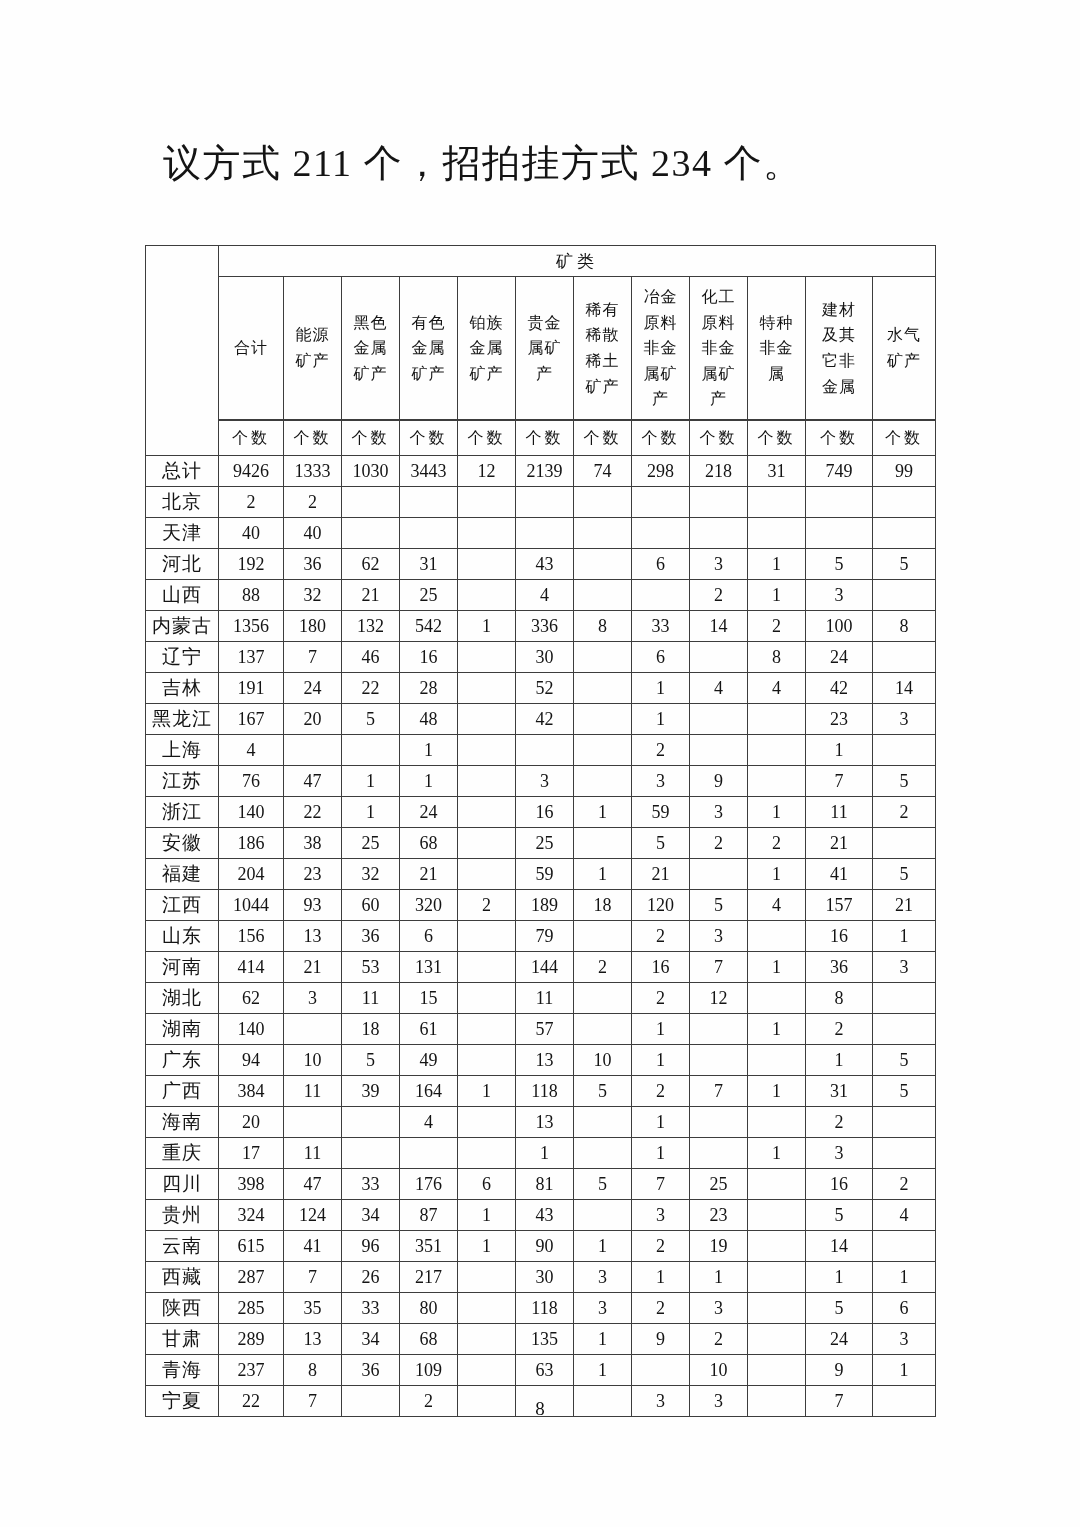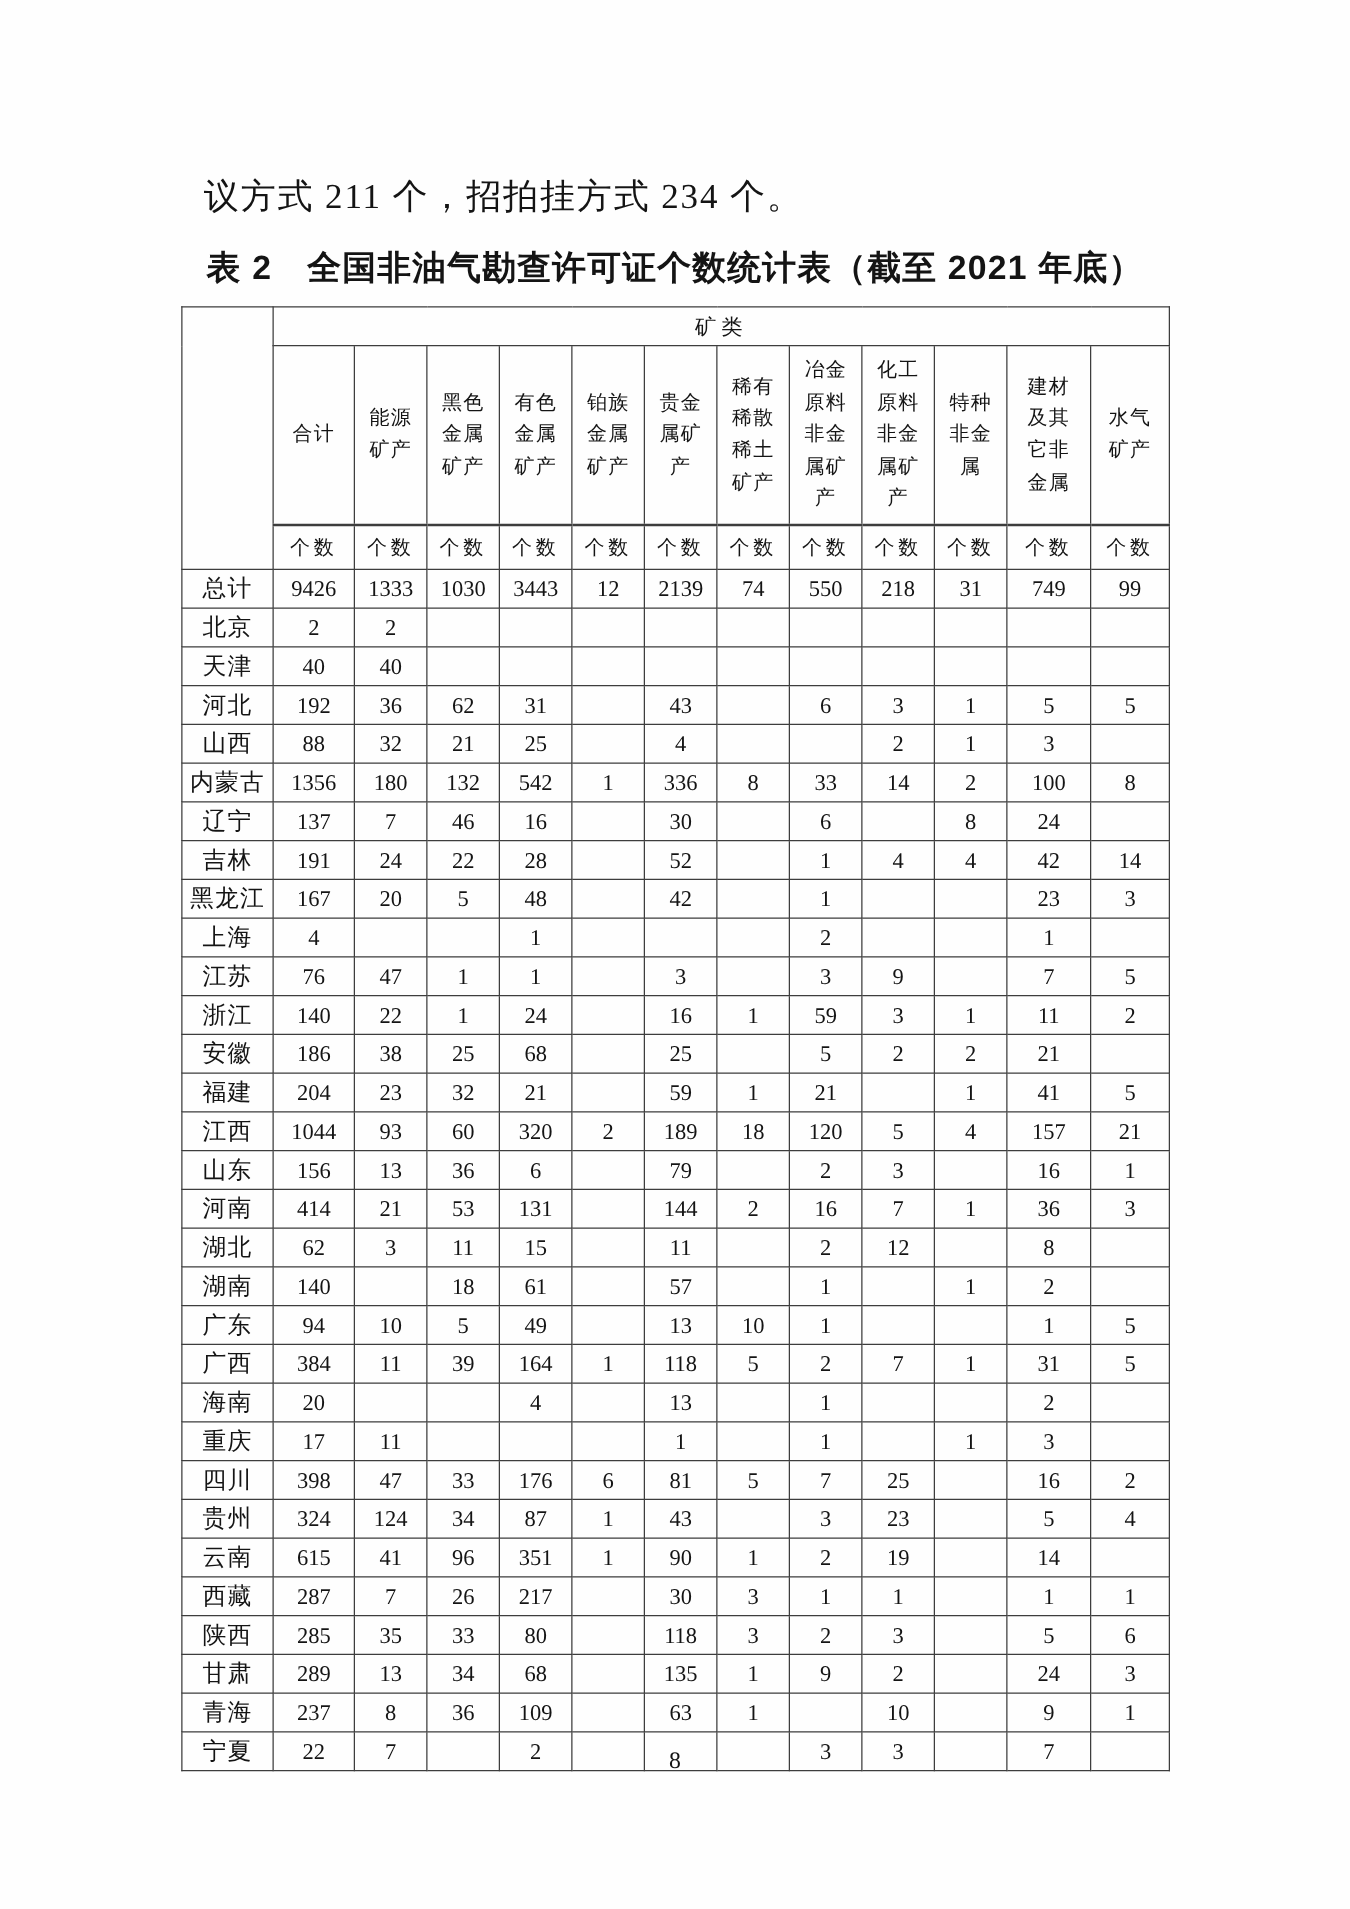--- a/index.html
+++ b/index.html
@@ -18,21 +18,21 @@
     position: relative;
     width: 1080px;
     height: 1527px;
     background: #fefefe;
   }
   .intro {
     position: absolute;
     left: 163px;
     top: 138px;
     margin: 0;
-    font-size: 28px;
+    font-size: 38px;
     letter-spacing: 1.5px;
     white-space: nowrap;
   }
   .title {
     position: absolute;
     left: 0;
     top: 196px;
     width: 1080px;
     margin: 0;
     text-align: center;
@@ -95,21 +95,20 @@
     font-size: 19px;
   }
 </style>
 </head>
 <body>
 
 <div class="page">
 
   <p class="intro">议方式 211 个，招拍挂方式 234 个。</p>
 
-  <h2 class="title">表 2　全国非油气勘查许可证个数统计表（截至 2021 年底）</h2>
 
   <table class="permits">
     <colgroup>
       <col style="width:73px">
       <col style="width:65px">
       <col style="width:58px">
       <col style="width:58px">
       <col style="width:58px">
       <col style="width:58px">
       <col style="width:58px">
@@ -183,21 +182,21 @@
     <tbody id="table-body">
         <tr>
           <th class="row-name">总计</th>
           <td class="cell">9426</td>
           <td class="cell">1333</td>
           <td class="cell">1030</td>
           <td class="cell">3443</td>
           <td class="cell">12</td>
           <td class="cell">2139</td>
           <td class="cell">74</td>
-          <td class="cell">550</td>
+          <td class="cell">298</td>
           <td class="cell">218</td>
           <td class="cell">31</td>
           <td class="cell">749</td>
           <td class="cell">99</td>
         </tr>
         <tr>
           <th class="row-name">北京</th>
           <td class="cell">2</td>
           <td class="cell">2</td>
           <td class="cell"></td>

